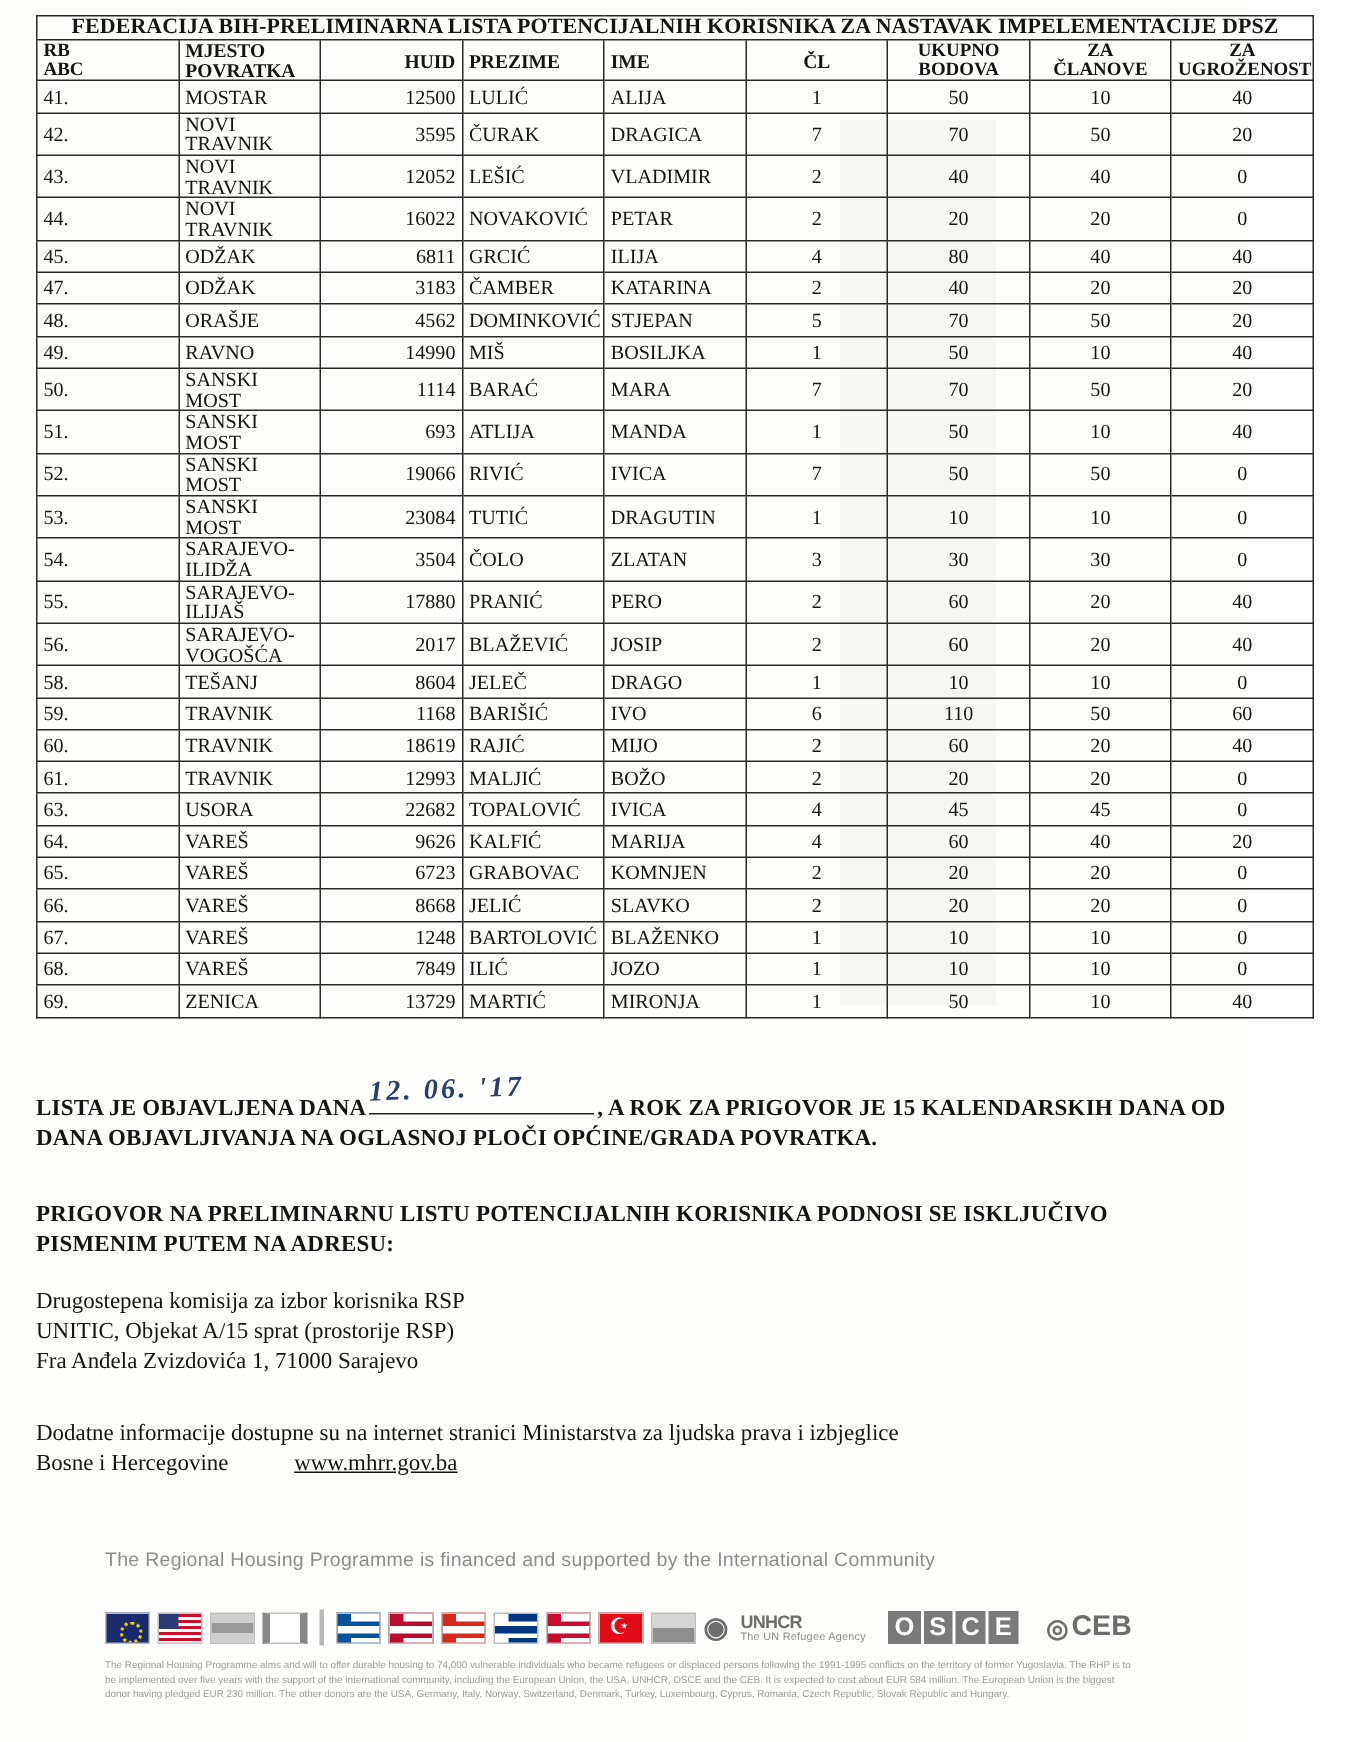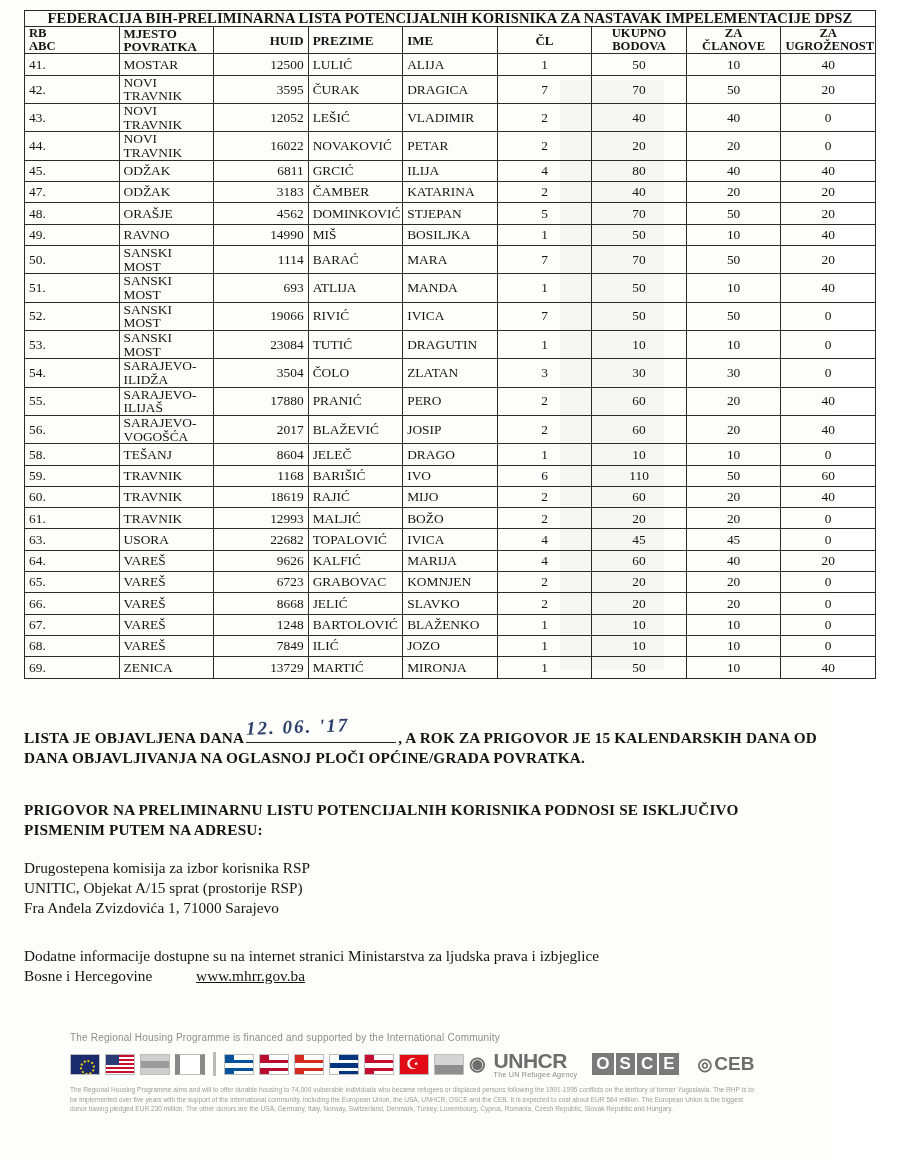--- a/index.html
+++ b/index.html
@@ -136,24 +136,24 @@
   
   .footer {
     position: absolute;
     left: 70px;
     top: 1032px;
     width: 700px;
     height: 118px;
   }
   .footer-top-text {
     font-family: "Liberation Sans", sans-serif;
-    font-size: 10px;
+    font-size: 13px;
     color: #8d8d8d;
     letter-spacing: .2px;
-    margin-bottom: 6px;
+    margin-bottom: 23px;
   }
   .flag-row {
     display: flex;
     align-items: center;
     gap: 5px;
     height: 30px;
   }
   .flag {
     width: 30px;
     height: 21px;
@@ -221,21 +221,21 @@
     margin: 0 3px;
   }
   .logo {
     font-family: "Liberation Sans", sans-serif;
     font-weight: bold;
     color: #6d6d6d;
     display: flex;
     align-items: center;
   }
   .logo-unhcr {
-    font-size: 21px;
+    font-size: 12px;
     letter-spacing: -0.5px;
     margin-left: 8px;
     line-height: 1;
   }
   .unhcr-sub {
     font-size: 7.2px;
     font-weight: normal;
     color: #8a8a8a;
     letter-spacing: .2px;
   }

